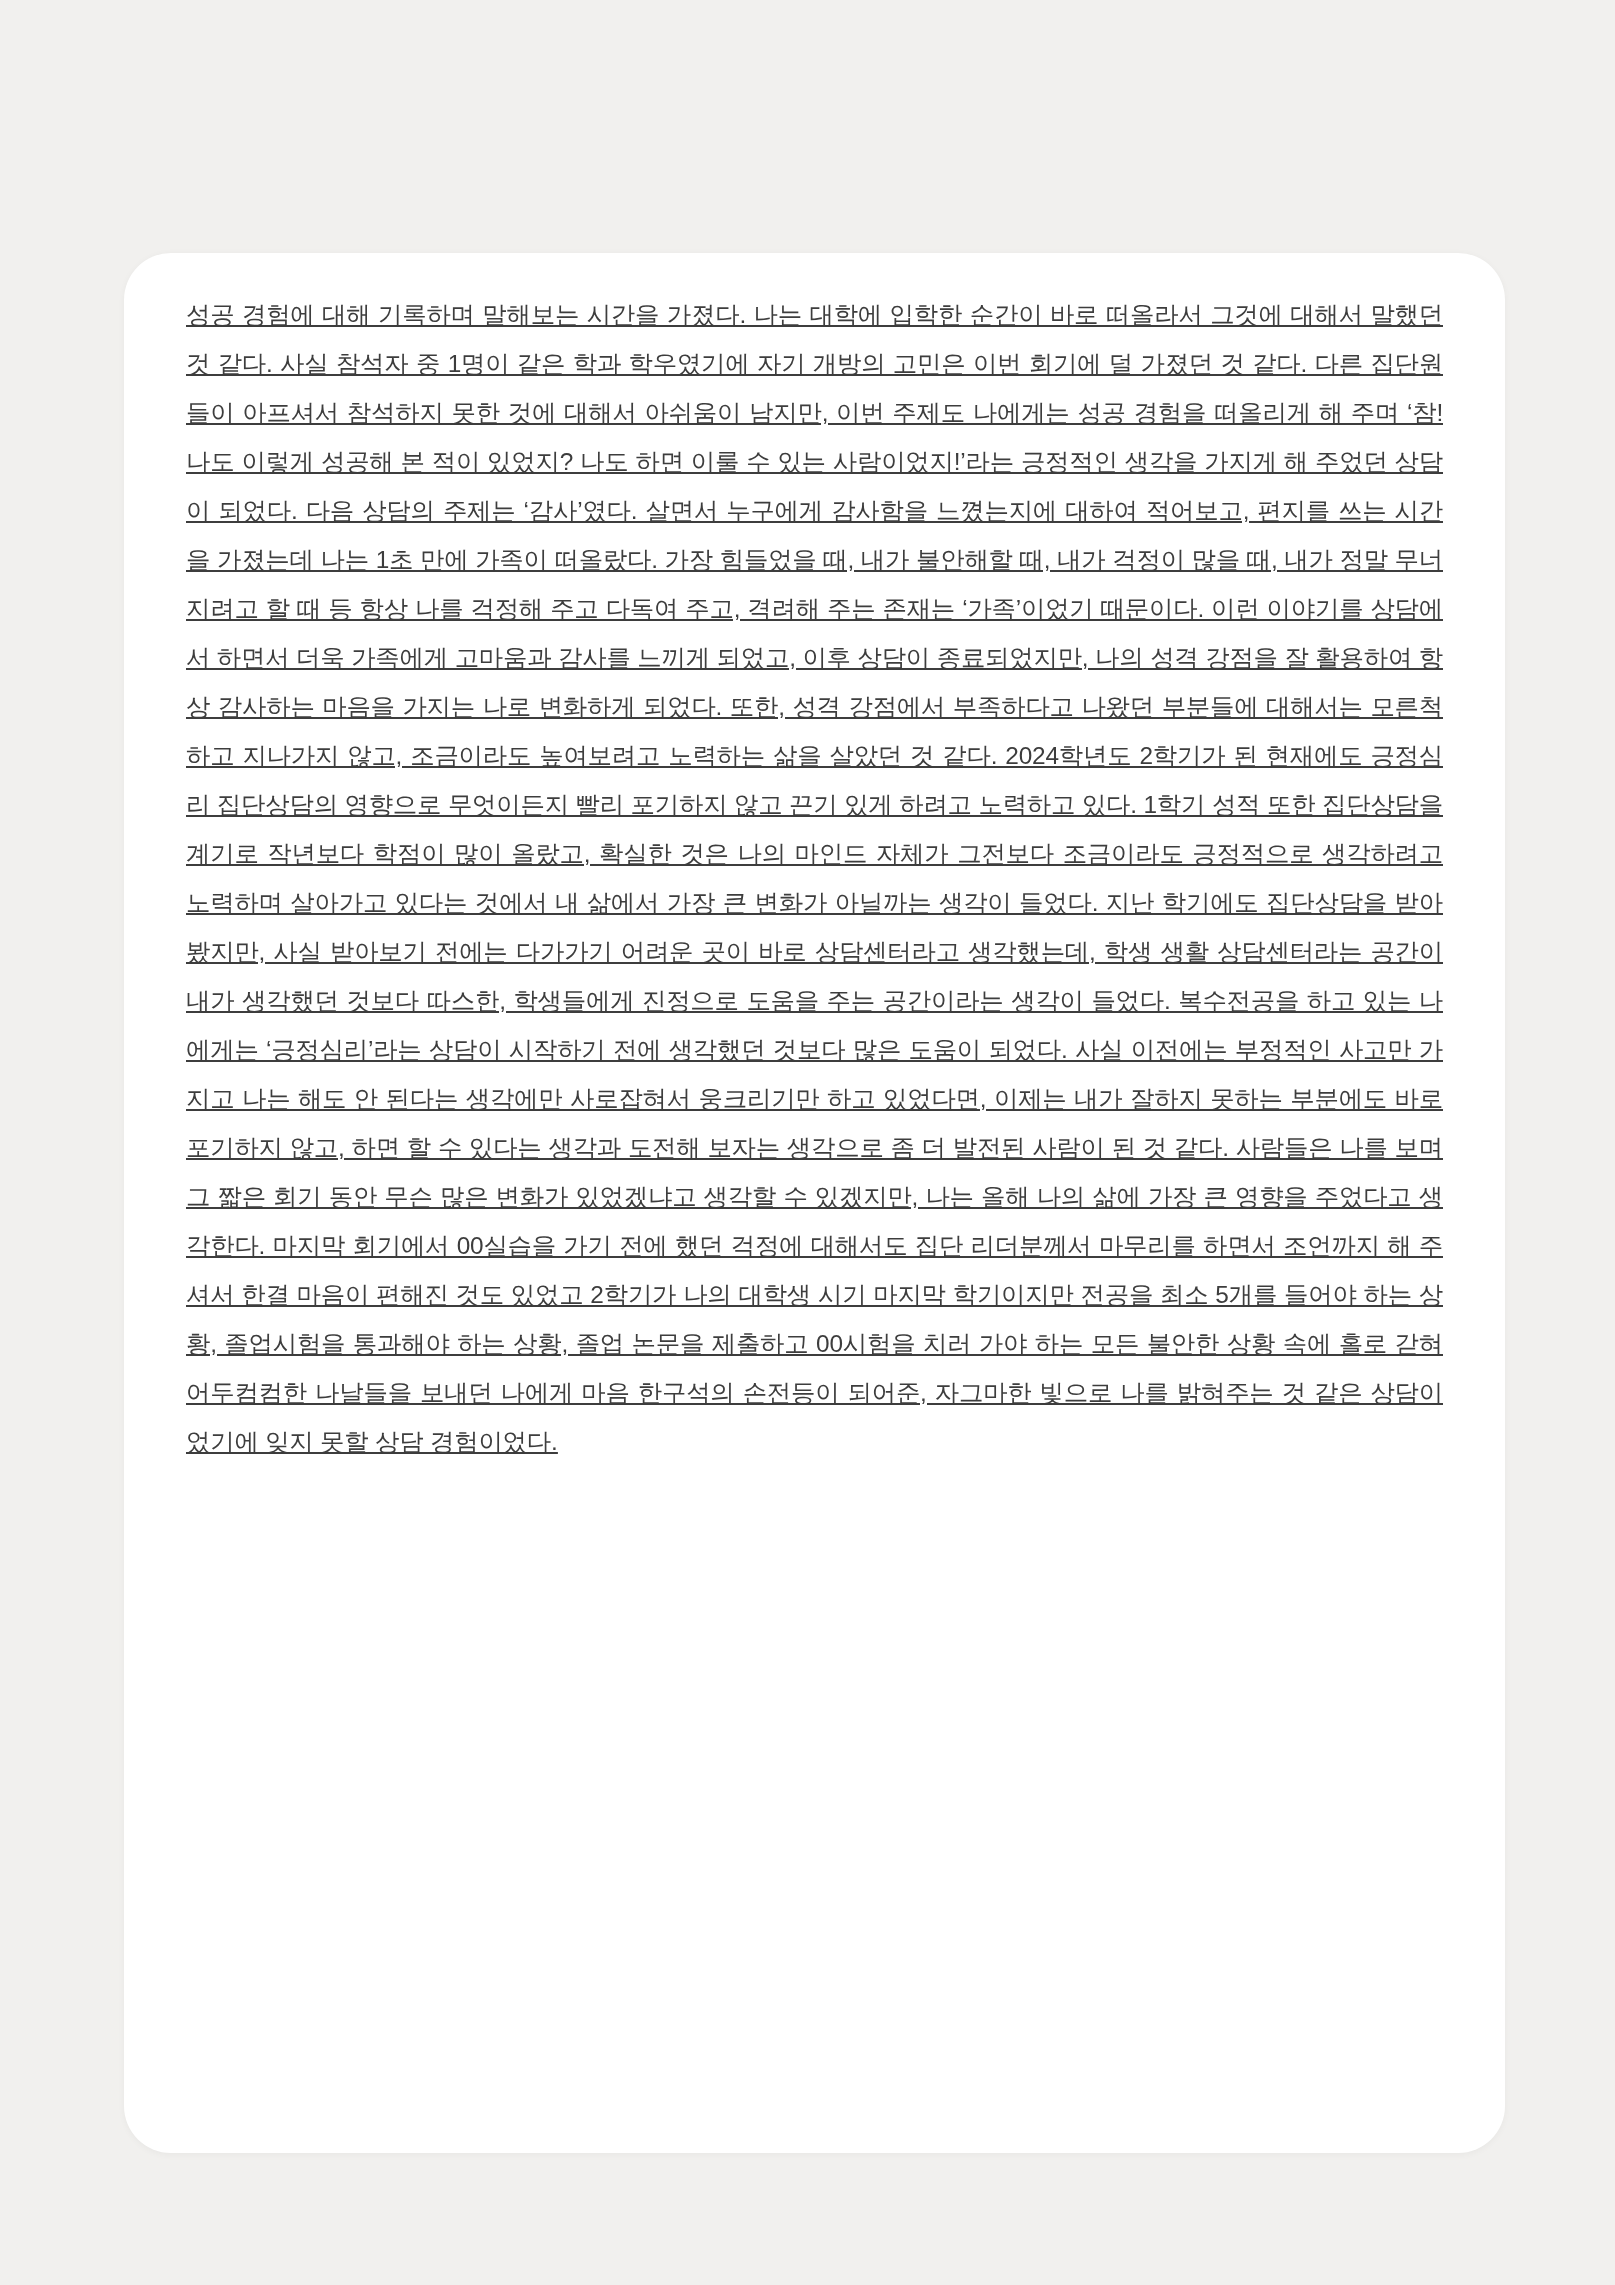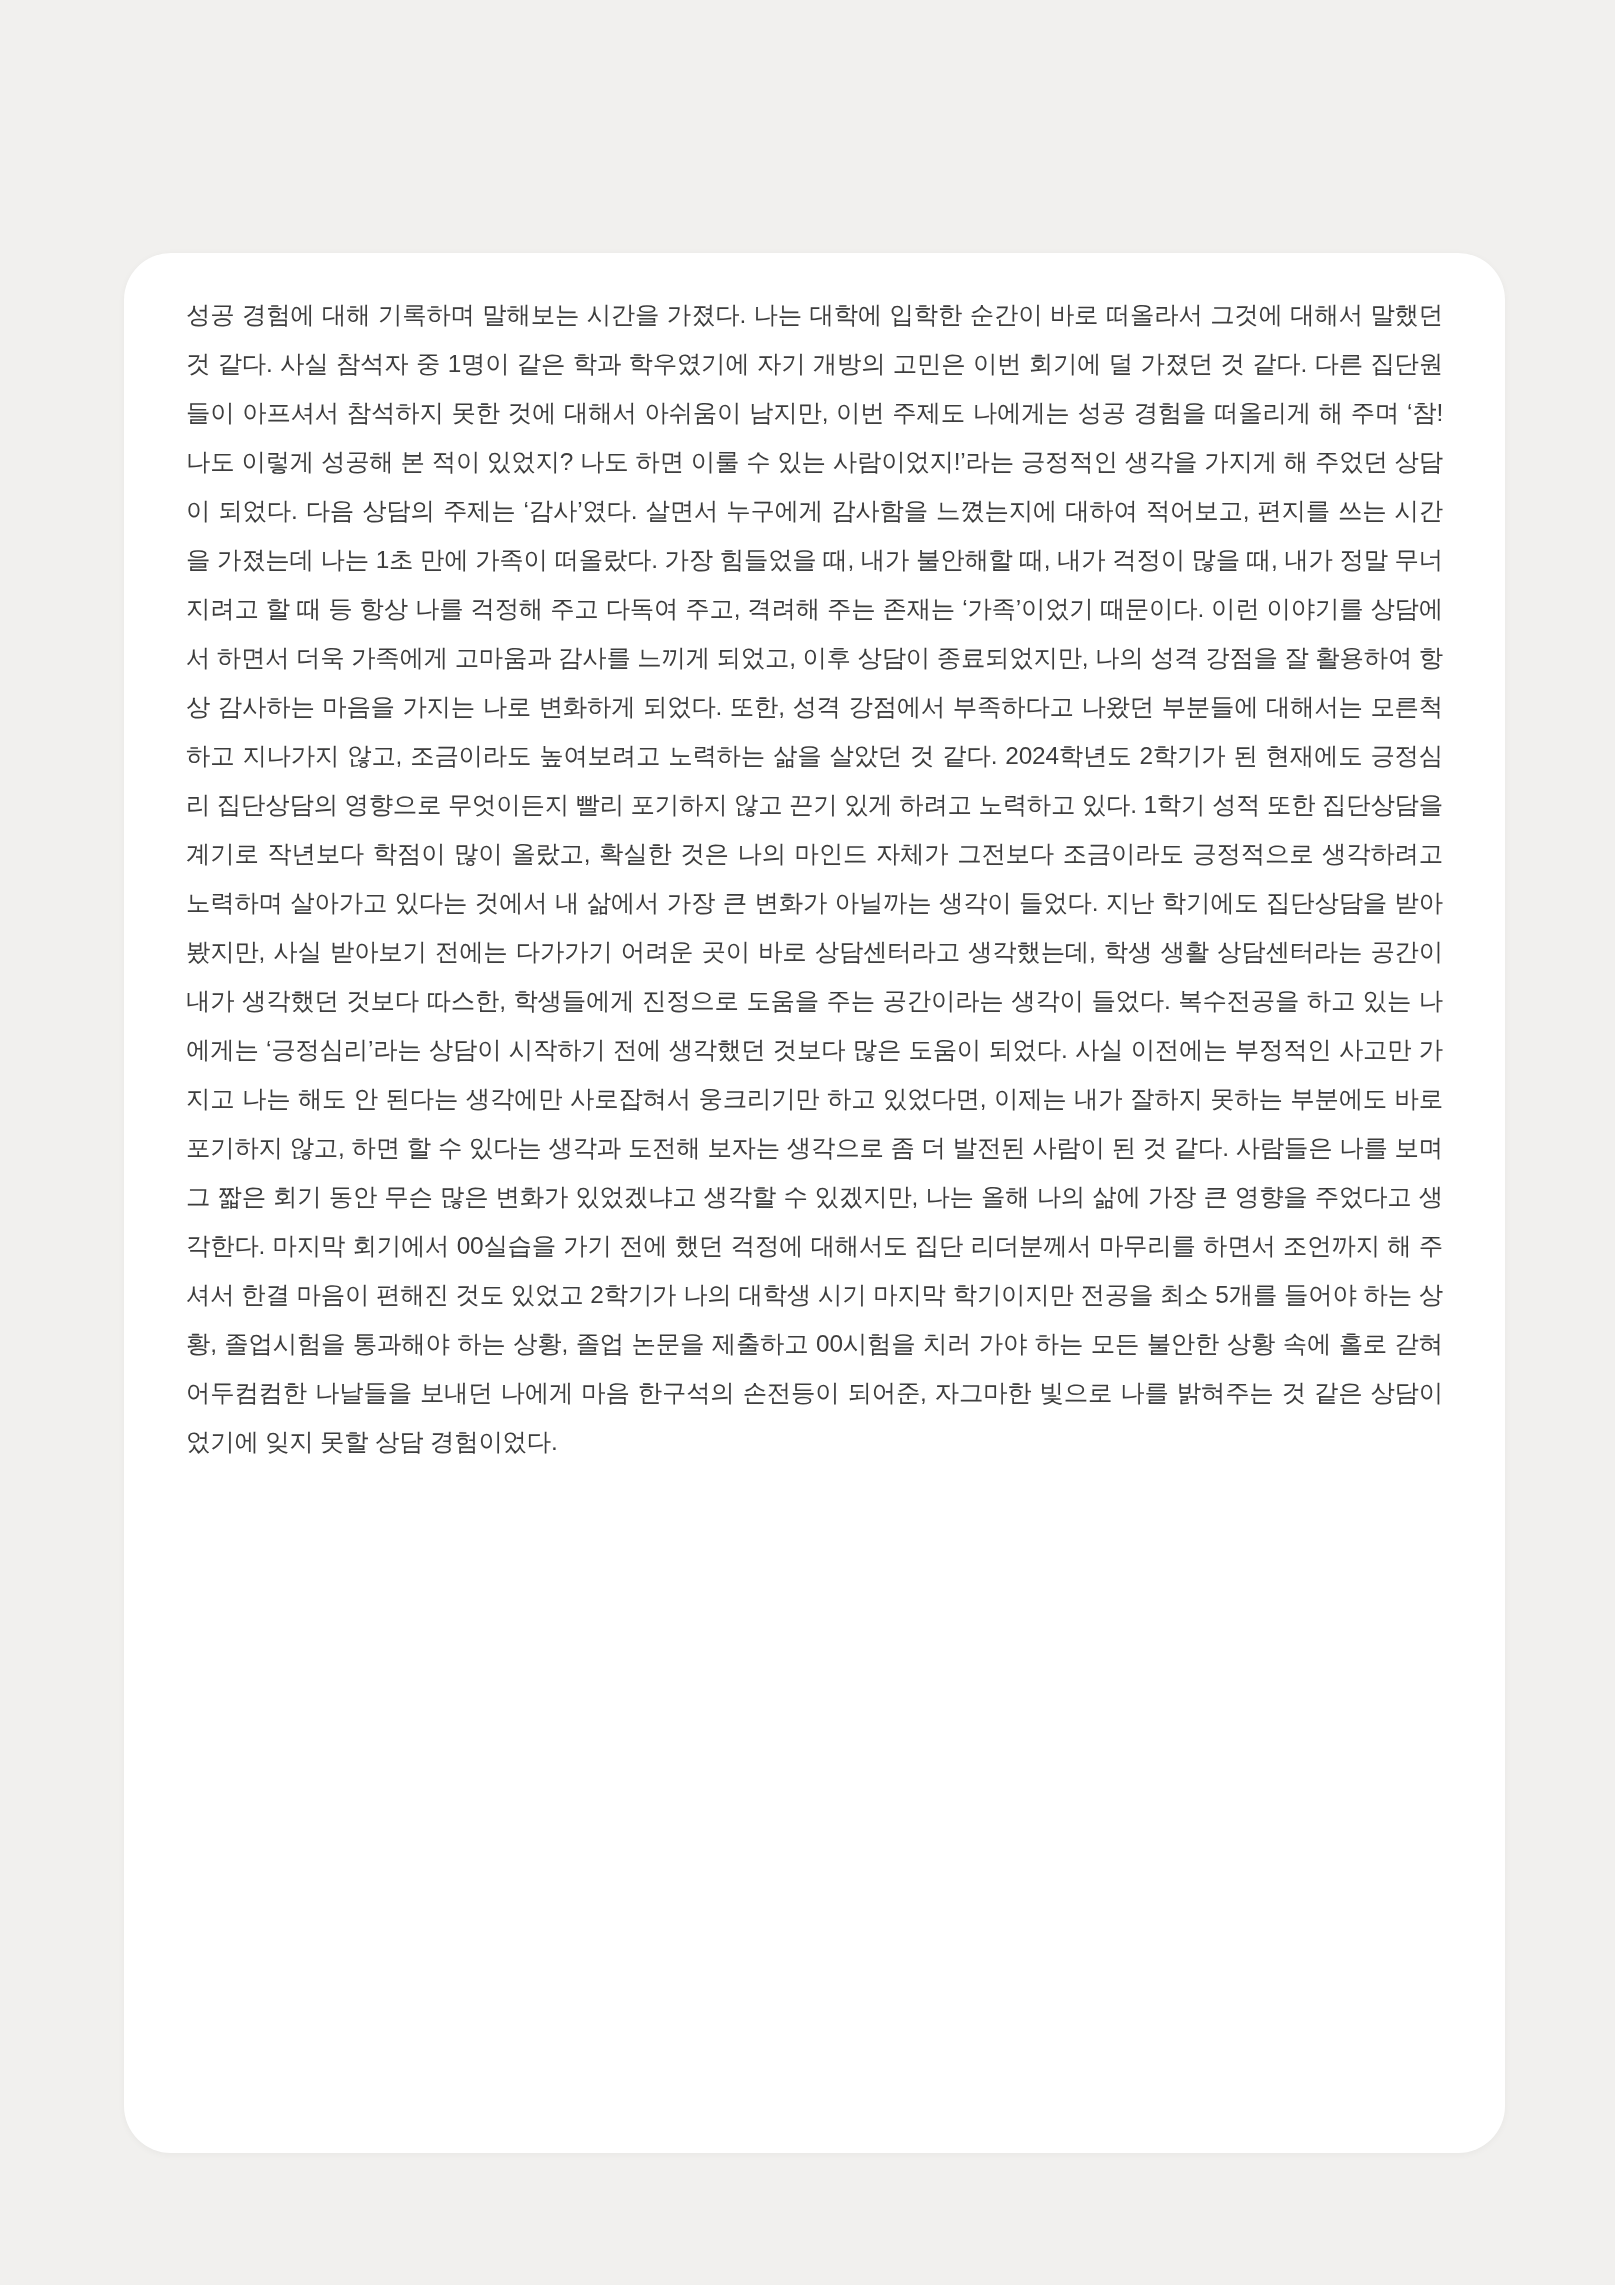--- a/index.html
+++ b/index.html
@@ -1,20 +1,20 @@
 <!DOCTYPE html>
 <html style="--page-bg: #f1f0ee; --card-bg: #ffffff; --text: #3d3d3d;font-size:14.5px"><head>
 <meta charset="utf-8">
 <style>
   :root {
     --page-bg: #f1f0ee;
     --card-bg: #ffffff;
     --text: #3d3d3d;
   }
-  * { margin: 8px; padding: 0; box-sizing: border-box; }
+  * { margin: 8px; padding: 0; box-sizing: border-box; text-decoration: underline; }
   html, body {
     width: 1616px;
     height: 2285px;
   }
   body {
     background: var(--page-bg);
     font-family: "Liberation Sans", "DejaVu Sans", sans-serif;
     position: relative;
     overflow: hidden;
   }

